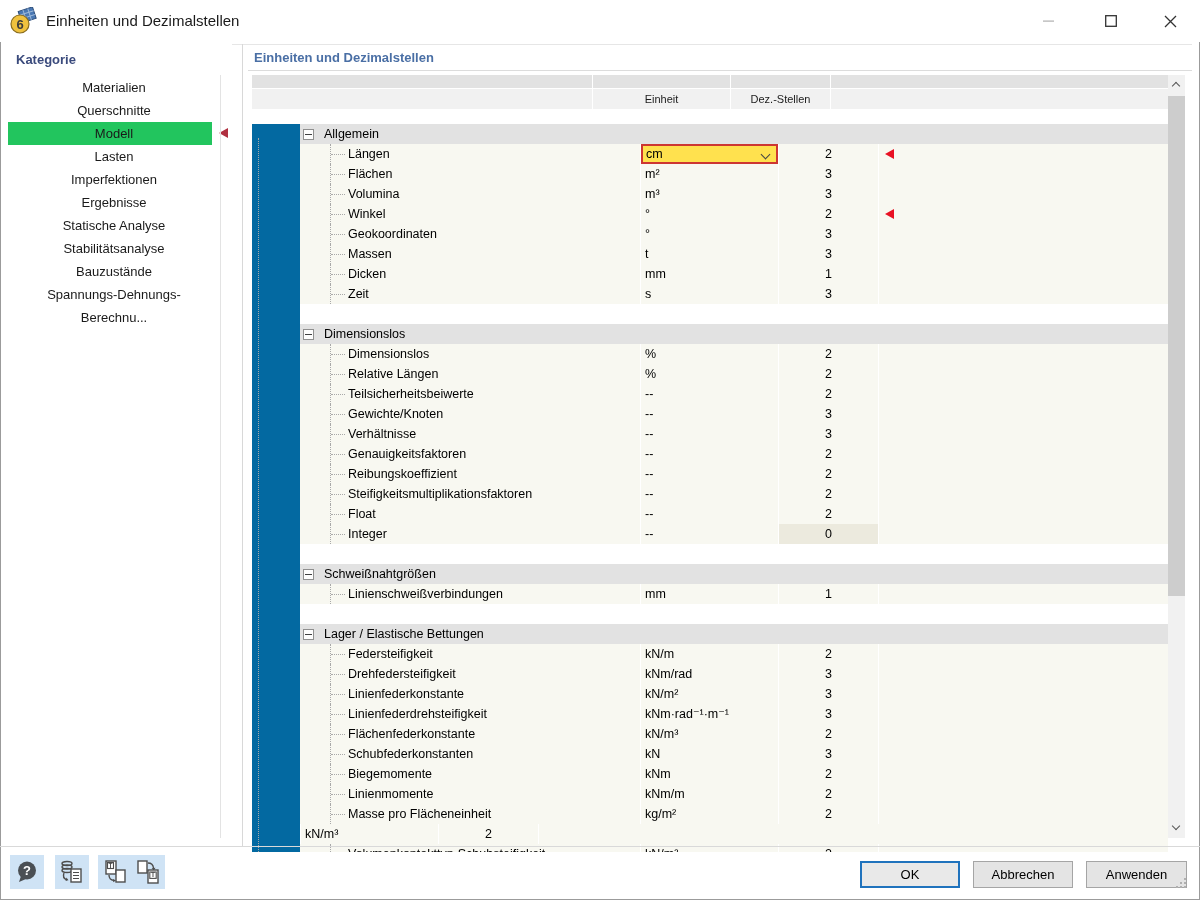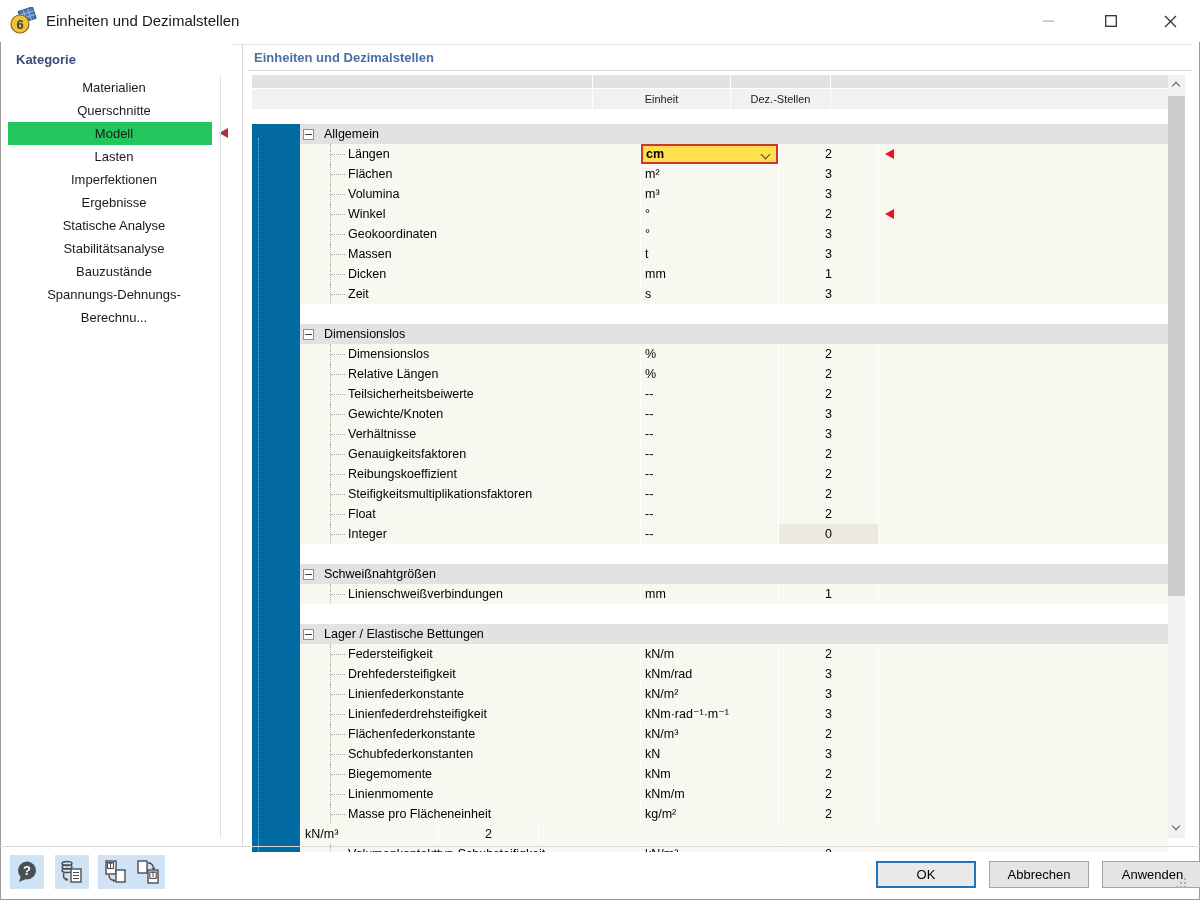--- a/index.html
+++ b/index.html
@@ -50,37 +50,37 @@
 
   .t-group { position:relative; height:20px; background:#e2e2e2; line-height:20px; font-size:12.5px; color:#000; }
   .t-group .glbl { position:absolute; left:24px; top:0; white-space:nowrap; }
   .expbox { position:absolute; left:3px; top:5px; width:11px; height:11px; background:#fdfdfd; border:1px solid #8f8f8f; z-index:5; }
   .expbox::after { content:""; position:absolute; left:1px; right:1px; top:4px; border-top:1px solid #404040; }
   .t-gap { height:20px; background:#fff; }
   .spine { position:absolute; left:6px; top:14px; height:716px; border-left:1px dotted #a8a8a8; z-index:4; pointer-events:none; }
 
   .marker-tri { position:absolute; left:6px; top:5px; width:0; height:0; border-top:5px solid transparent; border-bottom:5px solid transparent; border-right:9px solid #e81123; }
 
-  .combo { position:absolute; inset:0; background:#ffe14e; border:2px solid #cd3632; display:flex; align-items:center; padding-left:3px; font-size:12.5px; color:#000;font-weight:bold; }
+  .combo { position:absolute; inset:0; background:#ffe14e; border:2px solid #cd3632; display:flex; align-items:center; padding-left:3px; font-size:12.5px; color:#000; }
   .combo .chev { position:absolute; right:7px; top:5px; width:7px; height:7px; border:solid #444; border-width:0 1.5px 1.5px 0; transform:rotate(45deg); }
 
   
   .sbar { position:absolute; left:1168px; top:75px; width:17px; height:763px; background:#f1f1f1; }
   .sb-btn { position:absolute; left:0; width:17px; height:20px; background:#f1f1f1; }
   .sb-up { top:0; } .sb-down { bottom:0; }
   .sb-thumb { position:absolute; left:0; top:21px; width:17px; height:500px; background:#cdcdcd; }
   .chev-up, .chev-down { position:absolute; left:5px; width:6px; height:6px; border:solid #555; }
   .chev-up { top:8px; border-width:1.5px 0 0 1.5px; transform:rotate(45deg); }
   .chev-down { top:5px; border-width:0 1.5px 1.5px 0; transform:rotate(45deg); }
 
   
   .footer-rule { position:absolute; left:0; top:846px; width:1200px; border-top:1px solid #d9d9d9; }
   .icon-btn { position:absolute; top:855px; width:34px; height:34px; background:#cfe3f5; border:none; display:flex; align-items:center; justify-content:center; cursor:default; }
   .ib1 { left:10px; } .ib2 { left:55px; } .ib3 { left:98px; } .ib4 { left:131px; }
-  .btn { position:absolute; top:861px; height:27px; background:#e4e4e4; border:1px solid #a5a5a5; font-size:13px; font-family:inherit; color:#000; cursor:default;margin-left:16px; }
+  .btn { position:absolute; top:861px; height:27px; background:#e4e4e4; border:1px solid #a5a5a5; font-size:13px; font-family:inherit; color:#000; cursor:default; }
   .btn-ok { left:860px; width:100px; border:2px solid #2073bd; background:#e9e9e9; }
   .btn-cancel { left:973px; width:100px; }
   .btn-apply { left:1086px; width:101px; }
   .grip { position:absolute; left:1176px; top:878px; width:12px; height:12px; }
   .grip i { position:absolute; width:2px; height:2px; background:#b0b0b0; }
 </style>
 </head>
 <body>
 
 <div id="win">

